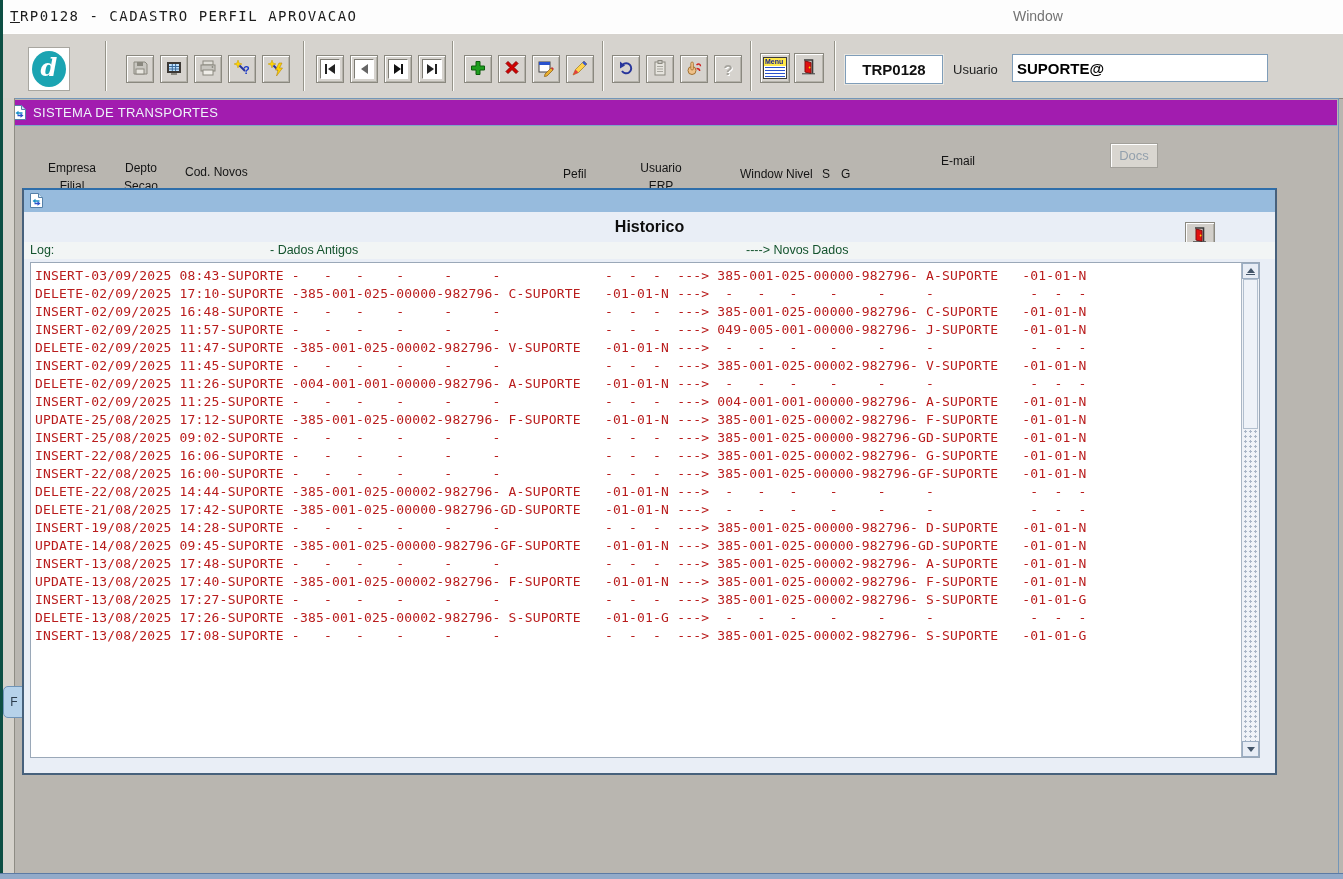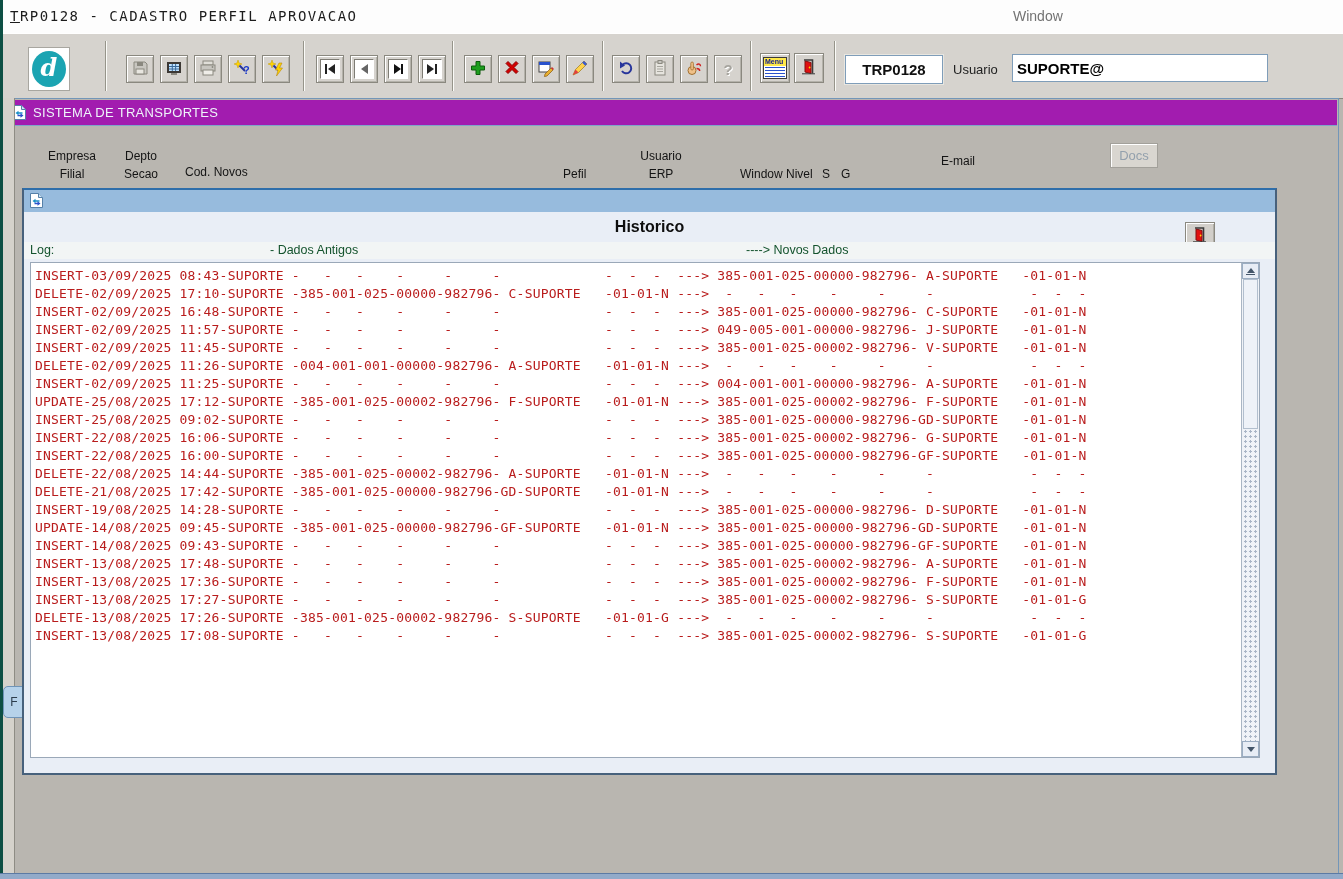--- a/index.html
+++ b/index.html
@@ -47,21 +47,21 @@
 
   
   .mdi-window{position:absolute;left:3px;top:98px;width:1336px;height:776px;background:#b9b6b0;
     border:1px solid #7396b8;box-sizing:border-box;}
   .mdi-titlebar{position:absolute;left:1px;top:1px;right:1px;height:25px;background:#a21caf;
     border-bottom:1px solid #7ea6ca;}
   .mdi-title{position:absolute;left:28px;top:5px;font-size:13px;color:#eef4fa;letter-spacing:.3px;}
   .win-doc-icon{position:absolute;left:7px;top:4px;}
 
   .form-label{position:absolute;font-size:12px;color:#141414;}
-  .centered{text-align:center;}
+  .centered{text-align:center;margin-top:12px;}
   .docs-btn{position:absolute;left:1110px;top:143px;width:48px;height:25px;background:#d9d6d0;
     border:1px solid #a2a09a;box-shadow:inset 1px 1px 0 #ffffff;color:#93a0ad;font-size:13px;
     display:flex;align-items:center;justify-content:center;cursor:pointer;}
   .side-tab{position:absolute;left:3px;top:686px;width:20px;height:30px;background:#b6d2ea;
     border:1px solid #6f94b8;border-radius:5px 0 0 5px;color:#2c3c4c;font-size:12px;
     display:flex;align-items:center;justify-content:center;z-index:8;cursor:pointer;}
 
   
   .dialog{position:absolute;left:22px;top:188px;width:1255px;height:587px;background:#e9eef6;
     border:2px solid #47617c;border-top-color:#2e6eaa;box-sizing:border-box;z-index:20;}
@@ -363,34 +363,34 @@
       <span class="lbl-old">- Dados Antigos</span>
       <span class="lbl-new">----&gt; Novos Dados</span>
     </div>
 
     <div class="log-area">
       <div class="log-content">
           <div class="log-line">INSERT-03/09/2025 08:43-SUPORTE -   -   -    -     -     -             -  -  -  ---&gt; 385-001-025-00000-982796- A-SUPORTE   -01-01-N</div>
           <div class="log-line">DELETE-02/09/2025 17:10-SUPORTE -385-001-025-00000-982796- C-SUPORTE   -01-01-N ---&gt;  -   -   -    -     -     -            -  -  -</div>
           <div class="log-line">INSERT-02/09/2025 16:48-SUPORTE -   -   -    -     -     -             -  -  -  ---&gt; 385-001-025-00000-982796- C-SUPORTE   -01-01-N</div>
           <div class="log-line">INSERT-02/09/2025 11:57-SUPORTE -   -   -    -     -     -             -  -  -  ---&gt; 049-005-001-00000-982796- J-SUPORTE   -01-01-N</div>
+          <div class="log-line">DELETE-02/09/2025 11:47-SUPORTE -385-001-025-00002-982796- V-SUPORTE   -01-01-N ---&gt;  -   -   -    -     -     -            -  -  -</div>
           <div class="log-line">INSERT-02/09/2025 11:45-SUPORTE -   -   -    -     -     -             -  -  -  ---&gt; 385-001-025-00002-982796- V-SUPORTE   -01-01-N</div>
           <div class="log-line">DELETE-02/09/2025 11:26-SUPORTE -004-001-001-00000-982796- A-SUPORTE   -01-01-N ---&gt;  -   -   -    -     -     -            -  -  -</div>
           <div class="log-line">INSERT-02/09/2025 11:25-SUPORTE -   -   -    -     -     -             -  -  -  ---&gt; 004-001-001-00000-982796- A-SUPORTE   -01-01-N</div>
           <div class="log-line">UPDATE-25/08/2025 17:12-SUPORTE -385-001-025-00002-982796- F-SUPORTE   -01-01-N ---&gt; 385-001-025-00002-982796- F-SUPORTE   -01-01-N</div>
           <div class="log-line">INSERT-25/08/2025 09:02-SUPORTE -   -   -    -     -     -             -  -  -  ---&gt; 385-001-025-00000-982796-GD-SUPORTE   -01-01-N</div>
           <div class="log-line">INSERT-22/08/2025 16:06-SUPORTE -   -   -    -     -     -             -  -  -  ---&gt; 385-001-025-00002-982796- G-SUPORTE   -01-01-N</div>
           <div class="log-line">INSERT-22/08/2025 16:00-SUPORTE -   -   -    -     -     -             -  -  -  ---&gt; 385-001-025-00000-982796-GF-SUPORTE   -01-01-N</div>
           <div class="log-line">DELETE-22/08/2025 14:44-SUPORTE -385-001-025-00002-982796- A-SUPORTE   -01-01-N ---&gt;  -   -   -    -     -     -            -  -  -</div>
           <div class="log-line">DELETE-21/08/2025 17:42-SUPORTE -385-001-025-00000-982796-GD-SUPORTE   -01-01-N ---&gt;  -   -   -    -     -     -            -  -  -</div>
           <div class="log-line">INSERT-19/08/2025 14:28-SUPORTE -   -   -    -     -     -             -  -  -  ---&gt; 385-001-025-00000-982796- D-SUPORTE   -01-01-N</div>
           <div class="log-line">UPDATE-14/08/2025 09:45-SUPORTE -385-001-025-00000-982796-GF-SUPORTE   -01-01-N ---&gt; 385-001-025-00000-982796-GD-SUPORTE   -01-01-N</div>
-          <div class="log-line">INSERT-14/08/2025 09:43-SUPORTE -   -   -    -     -     -             -  -  -  ---&gt; 385-001-025-00000-982796-GF-SUPORTE   -01-01-N</div>
           <div class="log-line">INSERT-13/08/2025 17:48-SUPORTE -   -   -    -     -     -             -  -  -  ---&gt; 385-001-025-00002-982796- A-SUPORTE   -01-01-N</div>
-          <div class="log-line">INSERT-13/08/2025 17:36-SUPORTE -   -   -    -     -     -             -  -  -  ---&gt; 385-001-025-00002-982796- F-SUPORTE   -01-01-N</div>
+          <div class="log-line">UPDATE-13/08/2025 17:40-SUPORTE -385-001-025-00002-982796- F-SUPORTE   -01-01-N ---&gt; 385-001-025-00002-982796- F-SUPORTE   -01-01-N</div>
           <div class="log-line">INSERT-13/08/2025 17:27-SUPORTE -   -   -    -     -     -             -  -  -  ---&gt; 385-001-025-00002-982796- S-SUPORTE   -01-01-G</div>
           <div class="log-line">DELETE-13/08/2025 17:26-SUPORTE -385-001-025-00002-982796- S-SUPORTE   -01-01-G ---&gt;  -   -   -    -     -     -            -  -  -</div>
           <div class="log-line">INSERT-13/08/2025 17:08-SUPORTE -   -   -    -     -     -             -  -  -  ---&gt; 385-001-025-00002-982796- S-SUPORTE   -01-01-G</div>
         </div>
       <div class="scrollbar">
         <div class="sb-btn sb-up">
           <span class="tri-up"></span>
           <span class="tri-up-line"></span>
         </div>
         <div class="sb-thumb"></div>

